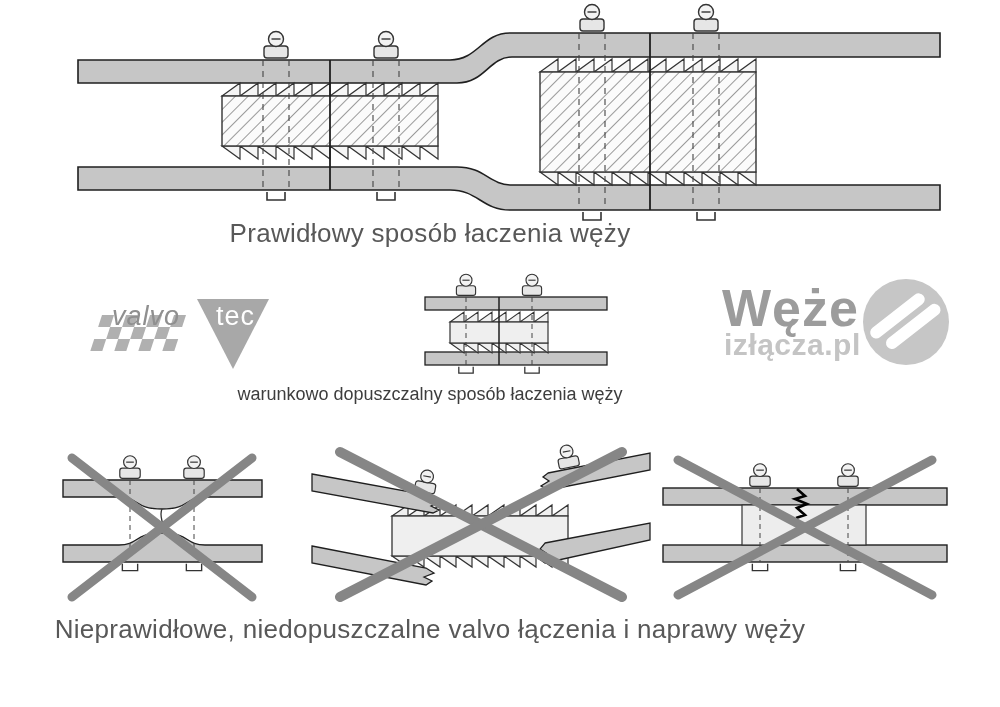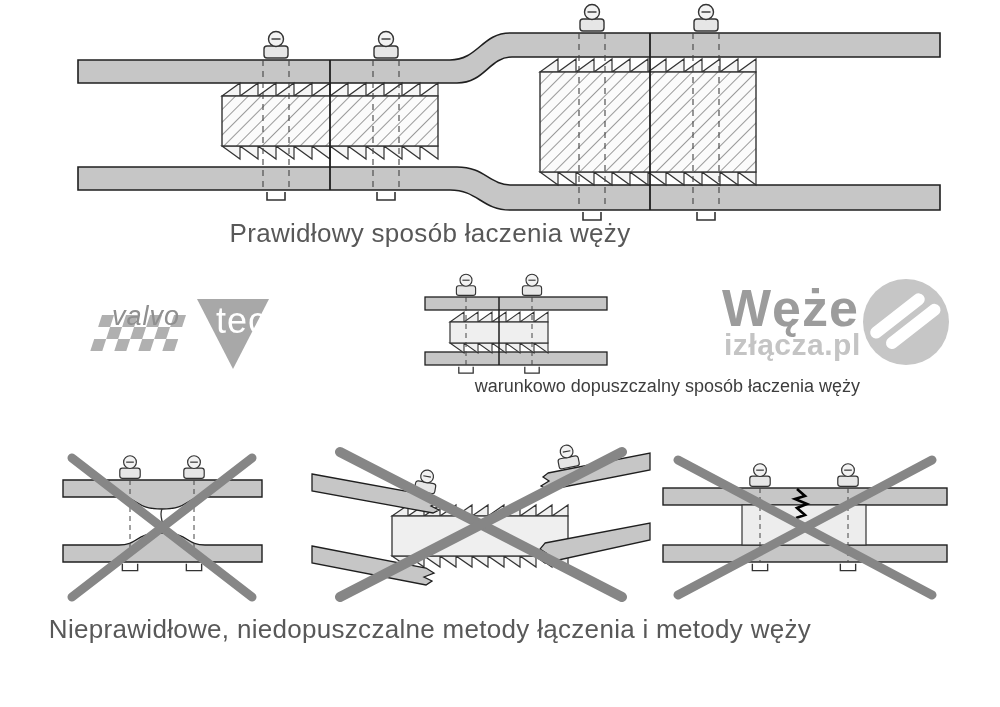--- a/index.html
+++ b/index.html
@@ -3,25 +3,25 @@
 <meta charset="utf-8">
 <style>
   html,body{margin:0;padding:0;background:#ffffff;}
   .figure{position:relative;width:1000px;height:707px;background:#ffffff;overflow:hidden;
           font-family:"Liberation Sans","DejaVu Sans",sans-serif;}
   .artwork{position:absolute;left:0;top:0;z-index:1;}
   .caption{position:absolute;left:0;width:860px;text-align:center;z-index:3;color:#585858;}
   .caption-large{font-size:26px;letter-spacing:0.3px;}
   .caption-small{font-size:18px;color:#3d3d3d;}
   #cap-correct{top:218px;}
-  #cap-conditional{top:376px;text-align:right;}
+  #cap-conditional{top:384px;}
   #cap-incorrect{top:614px;}
   .logo-text{position:absolute;z-index:3;line-height:1;}
   #valvo-brand{left:112px;top:303px;font-size:27px;color:#8f8f8f;letter-spacing:1px;font-style:italic;}
-  #valvo-suffix{left:216px;top:303px;font-size:36px;color:#ffffff;letter-spacing:1px;}
+  #valvo-suffix{left:216px;top:303px;font-size:27px;color:#ffffff;letter-spacing:1px;}
   #weze-title{left:722px;top:282px;font-size:52px;font-weight:bold;color:#9c9c9c;letter-spacing:1px;}
   #weze-subtitle{left:724px;top:330px;font-size:30px;font-weight:bold;color:#c4c4c4;letter-spacing:0.5px;}
 </style>
 </head>
 <body>
 
 <div class="figure">
 
   <svg class="artwork" width="1000" height="707" viewBox="0 0 1000 707">
     <defs>
@@ -177,21 +177,21 @@
         <line x1="678" y1="460" x2="932" y2="595"></line>
         <line x1="932" y1="460" x2="678" y2="595"></line>
       </g>
     </g>
   </svg>
 
   <div class="caption caption-large" id="cap-correct">Prawidłowy sposób łaczenia węży</div>
 
   <div class="caption caption-small" id="cap-conditional">warunkowo dopuszczalny sposób łaczenia węży</div>
 
-  <div class="caption caption-large" id="cap-incorrect">Nieprawidłowe, niedopuszczalne metody łączenia i metody węży</div>
+  <div class="caption caption-large" id="cap-incorrect">Nieprawidłowe, niedopuszczalne valvo łączenia i naprawy węży</div>
 
   <div class="logo-text" id="valvo-brand">valvo</div>
   <div class="logo-text" id="valvo-suffix">tec</div>
 
   <div class="logo-text" id="weze-subtitle">izłącza.pl</div>
   <div class="logo-text" id="weze-title">Węże</div>
 
 </div>
 
 </body></html>

